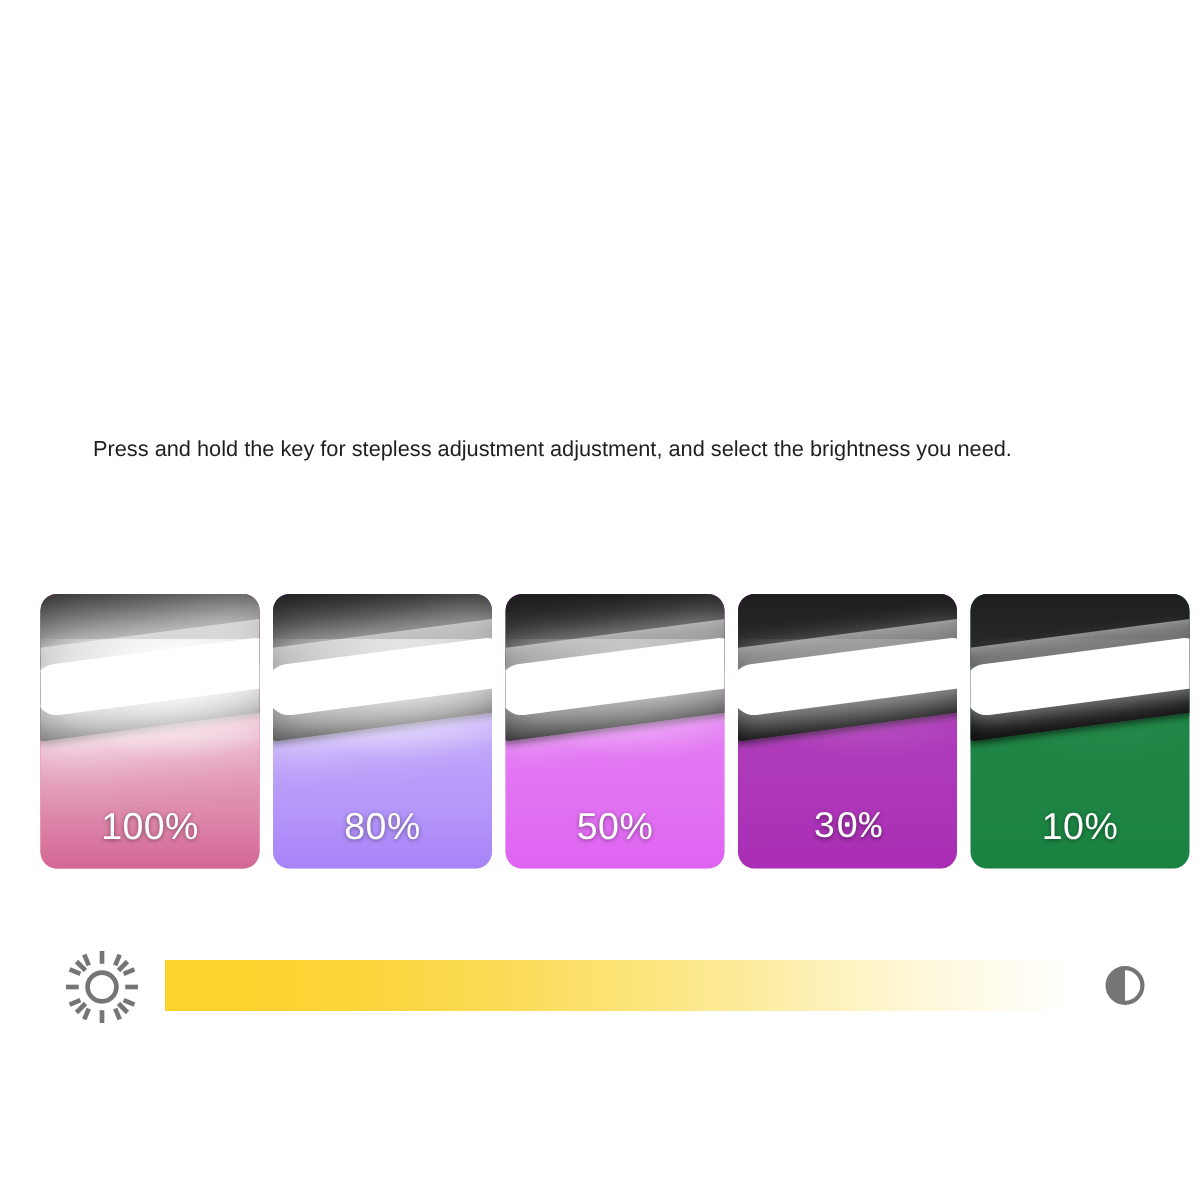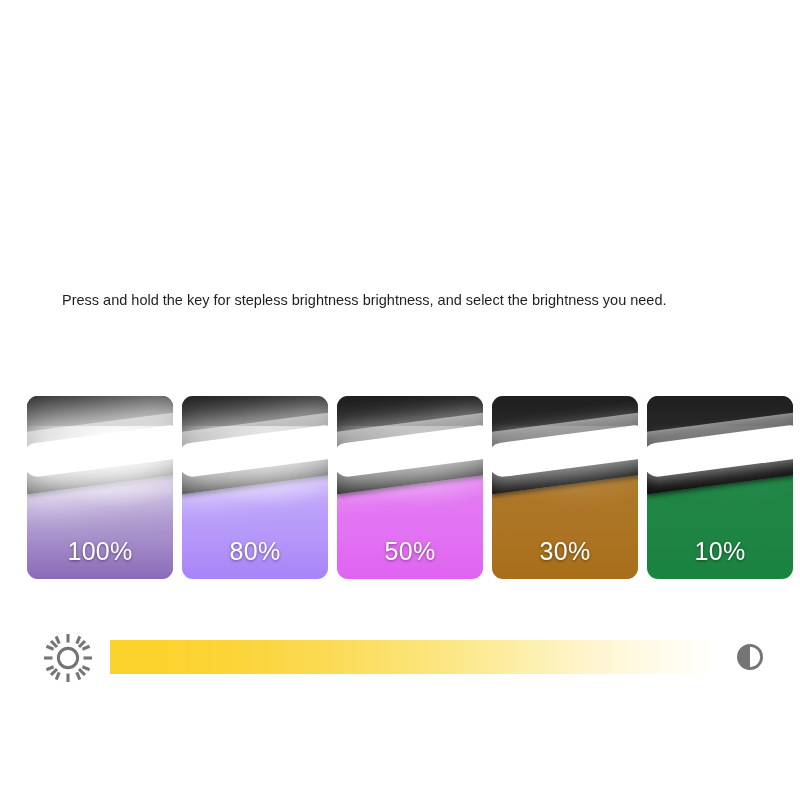--- a/index.html
+++ b/index.html
@@ -176,24 +176,24 @@
     width: 42px;
     height: 42px;
   }
 </style>
 </head>
 <body>
 
 <div id="page">
 
 
-  <div class="subtext">Press and hold the key for stepless brightness brightness, and select the brightness you need.</div>
+  <div class="subtext">Press and hold the key for stepless adjustment adjustment, and select the brightness you need.</div>
 
   <div class="card-row" id="cardRow">
-      <div class="card" style="background: #4c1d95;">
+      <div class="card" style="background: #be185d;">
         <div class="scene" style="background: linear-gradient(rgba(255, 255, 255, 0) 22%, rgba(255, 255, 255, 0.62) 52%, rgba(255, 255, 255, 0.5) 78%, rgba(255, 255, 255, 0.34) 100%);"></div>
         <div class="ceiling"></div>
         <div class="housing">
           <div class="led" style="box-shadow: rgba(255, 255, 255, 0.95) 0px 0px 44px 24px;"></div>
         </div>
         <div class="glow" style="background: radial-gradient(118px 80px at 52% 8%, rgba(255, 255, 255, 0.98) 0%, rgba(255, 255, 255, 0.72) 26%, rgba(255, 255, 255, 0.34) 55%, rgba(255, 255, 255, 0) 82%);"></div>
         <div class="pct">100%</div>
       </div>
       <div class="card" style="background: #8b5cf6;">
         <div class="scene" style="background: linear-gradient(rgba(255, 255, 255, 0) 22%, rgba(255, 255, 255, 0.447) 52%, rgba(255, 255, 255, 0.36) 78%, rgba(255, 255, 255, 0.243) 100%);"></div>
@@ -206,21 +206,21 @@
       </div>
       <div class="card" style="background: #d946ef;">
         <div class="scene" style="background: linear-gradient(rgba(255, 255, 255, 0) 22%, rgba(255, 255, 255, 0.286) 52%, rgba(255, 255, 255, 0.23) 78%, rgba(255, 255, 255, 0.157) 100%);"></div>
         <div class="ceiling"></div>
         <div class="housing">
           <div class="led" style="box-shadow: rgba(255, 255, 255, 0.63) 0px 0px 26px 13px;"></div>
         </div>
         <div class="glow" style="background: radial-gradient(118px 80px at 52% 8%, rgba(255, 255, 255, 0.45) 0%, rgba(255, 255, 255, 0.33) 26%, rgba(255, 255, 255, 0.157) 55%, rgba(255, 255, 255, 0) 82%);"></div>
         <div class="pct">50%</div>
       </div>
-      <div class="card" style="background: #a16207;">
+      <div class="card" style="background: #a21caf; font-family: Liberation Mono, monospace;">
         <div class="scene" style="background: linear-gradient(rgba(255, 255, 255, 0) 22%, rgba(255, 255, 255, 0.137) 52%, rgba(255, 255, 255, 0.11) 78%, rgba(255, 255, 255, 0.075) 100%);"></div>
         <div class="ceiling"></div>
         <div class="housing">
           <div class="led" style="box-shadow: rgba(255, 255, 255, 0.48) 0px 0px 17px 8px;"></div>
         </div>
         <div class="glow" style="background: radial-gradient(118px 80px at 52% 8%, rgba(255, 255, 255, 0.216) 0%, rgba(255, 255, 255, 0.157) 26%, rgba(255, 255, 255, 0.075) 55%, rgba(255, 255, 255, 0) 82%);"></div>
         <div class="pct">30%</div>
       </div>
       <div class="card" style="background: #15803d;">
         <div class="scene" style="background: linear-gradient(rgba(255, 255, 255, 0) 22%, rgba(255, 255, 255, 0.043) 52%, rgba(255, 255, 255, 0.035) 78%, rgba(255, 255, 255, 0.024) 100%);"></div>

